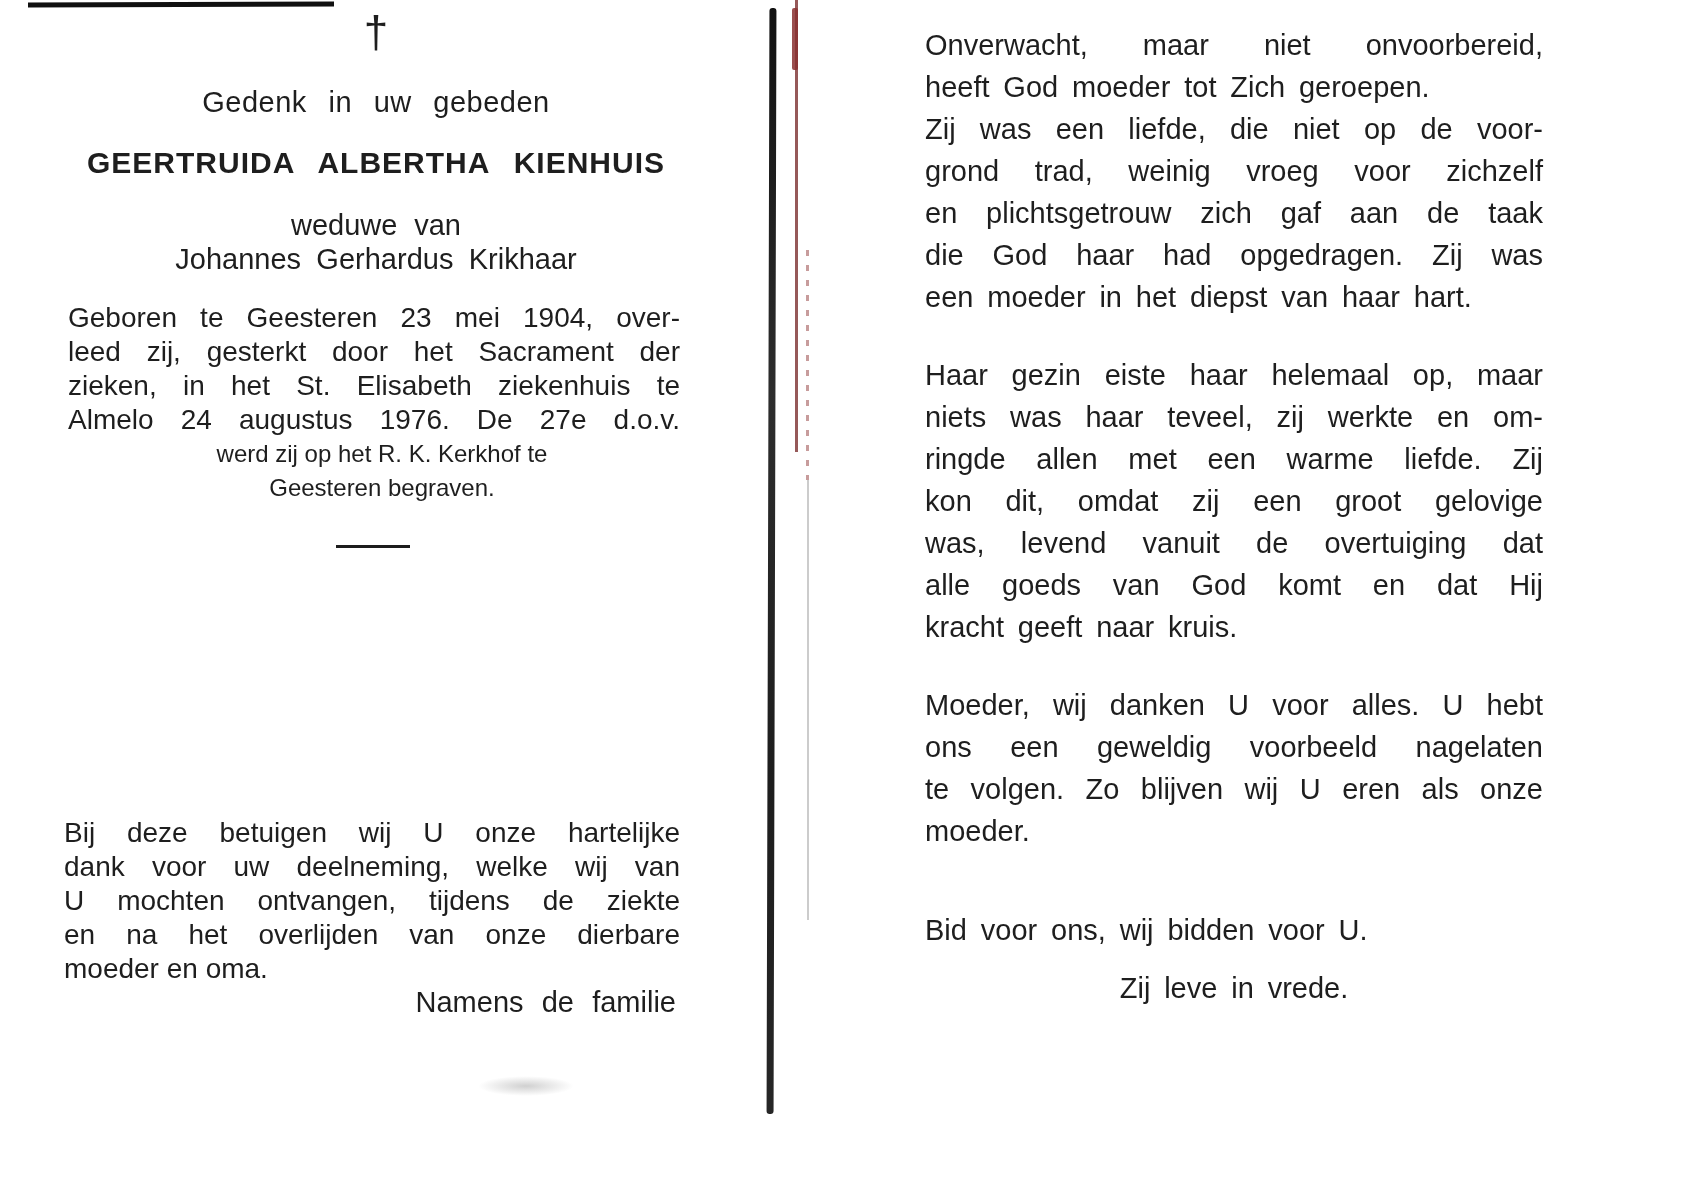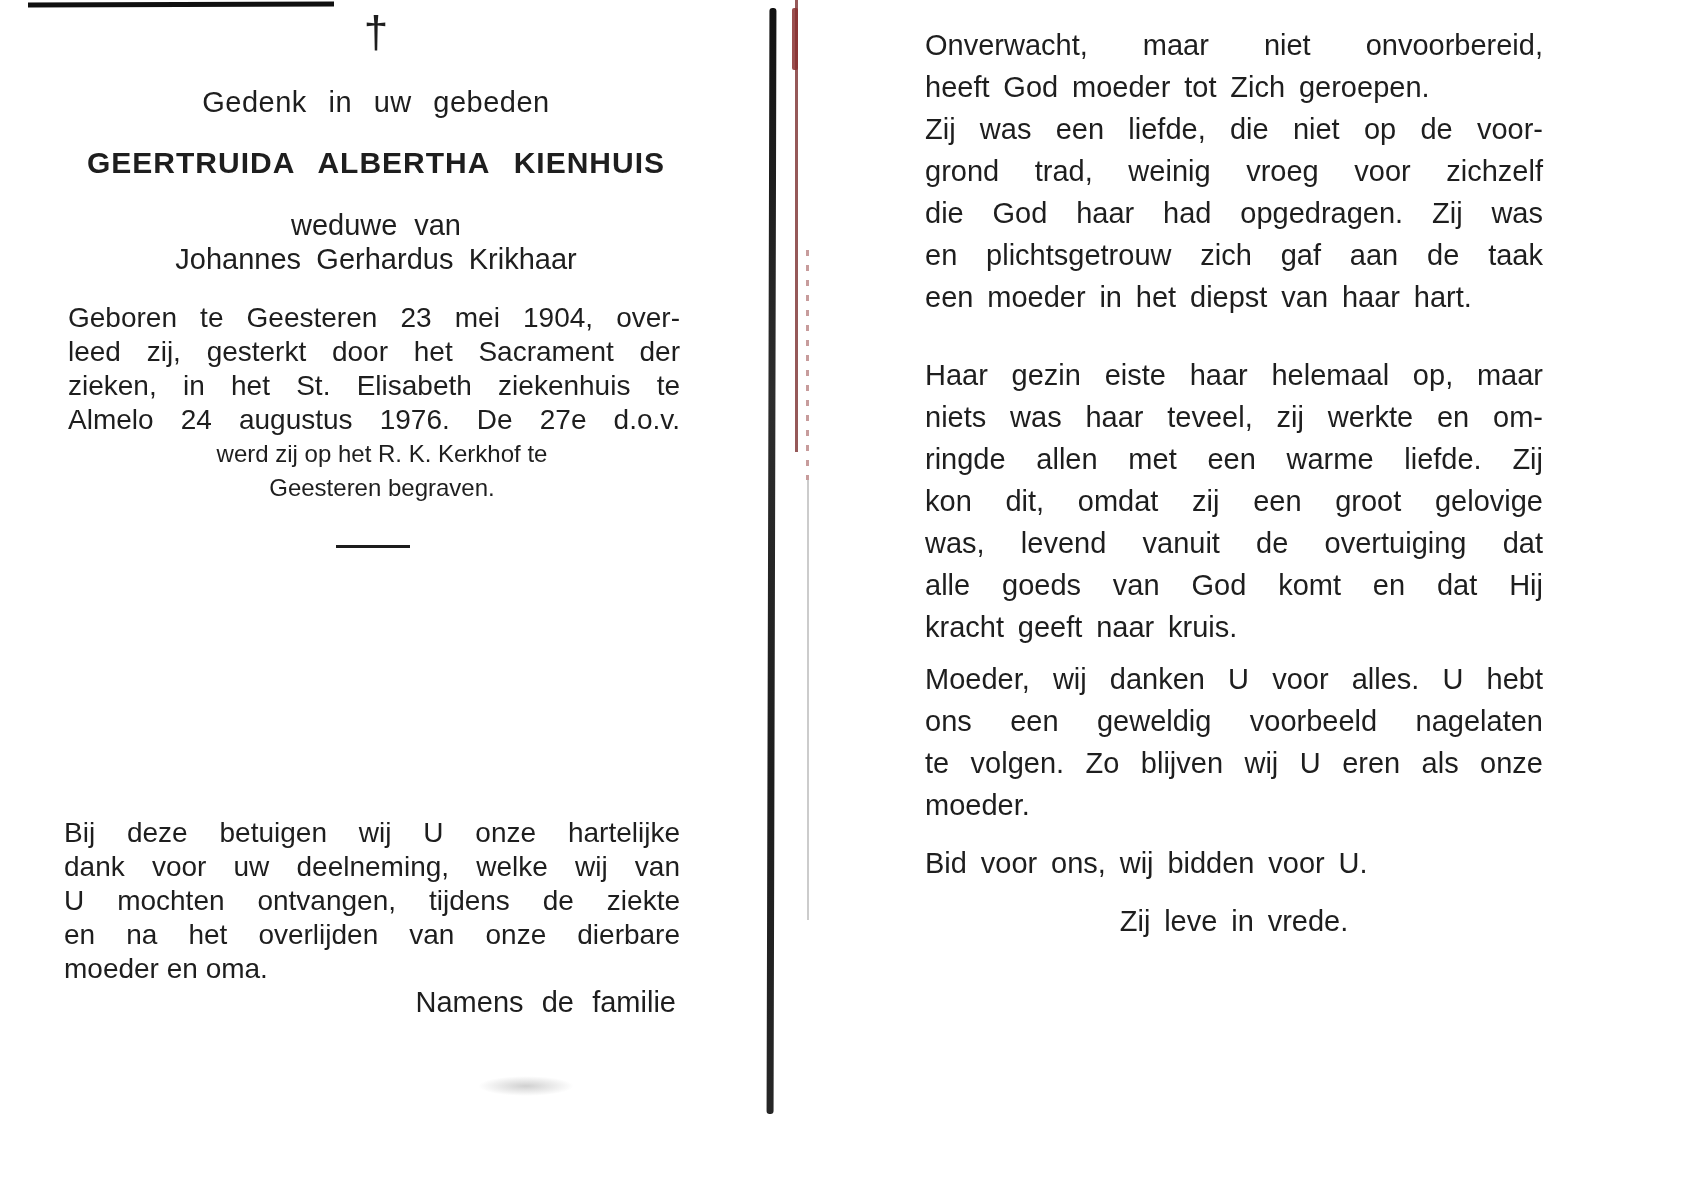--- a/index.html
+++ b/index.html
@@ -48,22 +48,22 @@
   .lines .line { text-align: justify; text-align-last: justify; }
   .lines .line.last { text-align-last: left; }
   .lines.all-justify .line.last { text-align-last: justify; }
   .lines.center .line,
   .lines.center .line.last { text-align: center; text-align-last: center; }
 
   
   .para { margin: 0; }
   .para.para-1 { margin-bottom: 0; }
   .para.para-2 { margin-bottom: 36px; }
-  .para.para-3 { margin-bottom: 10px; }
-  .para.para-4 { margin-bottom: 16px; }
+  .para.para-3 { margin-bottom: 36px; }
+  .para.para-4 { margin-bottom: 57px; }
   .para.para-5 { margin-bottom: 16px; }
 
   
   .artifact { position: absolute; pointer-events: none; }
   .top-rule  { left: 28px;  top: 2px;   width: 306px; height: 5px;
                background: #101010; transform: rotate(-0.2deg); }
   .fold-dark { left: 768px; top: 8px;   width: 7px;  height: 1106px;
                background: linear-gradient(180deg, #000 0%, #1d1d1d 35%, #0c0c0c 70%, #161616 100%);
                border-radius: 3px; opacity: 0.93; transform: rotate(0.15deg); }
   .fold-red  { left: 795px; top: 0;     width: 3px;  height: 452px;
@@ -122,22 +122,22 @@
   </section>
 
   <section class="page right">
     <div class="para para-1 lines">
         <div class="line">Onverwacht, maar niet onvoorbereid,</div>
         <div class="line last">heeft God moeder tot Zich geroepen.</div>
       </div>
     <div class="para para-2 lines">
         <div class="line">Zij was een liefde, die niet op de voor-</div>
         <div class="line">grond trad, weinig vroeg voor zichzelf</div>
+        <div class="line">en plichtsgetrouw zich gaf aan de taak</div>
         <div class="line">die God haar had opgedragen. Zij was</div>
-        <div class="line">en plichtsgetrouw zich gaf aan de taak</div>
         <div class="line last">een moeder in het diepst van haar hart.</div>
       </div>
     <div class="para para-3 lines">
         <div class="line">Haar gezin eiste haar helemaal op, maar</div>
         <div class="line">niets was haar teveel, zij werkte en om-</div>
         <div class="line">ringde allen met een warme liefde. Zij</div>
         <div class="line">kon dit, omdat zij een groot gelovige</div>
         <div class="line">was, levend vanuit de overtuiging dat</div>
         <div class="line">alle goeds van God komt en dat Hij</div>
         <div class="line last">kracht geeft naar kruis.</div>

